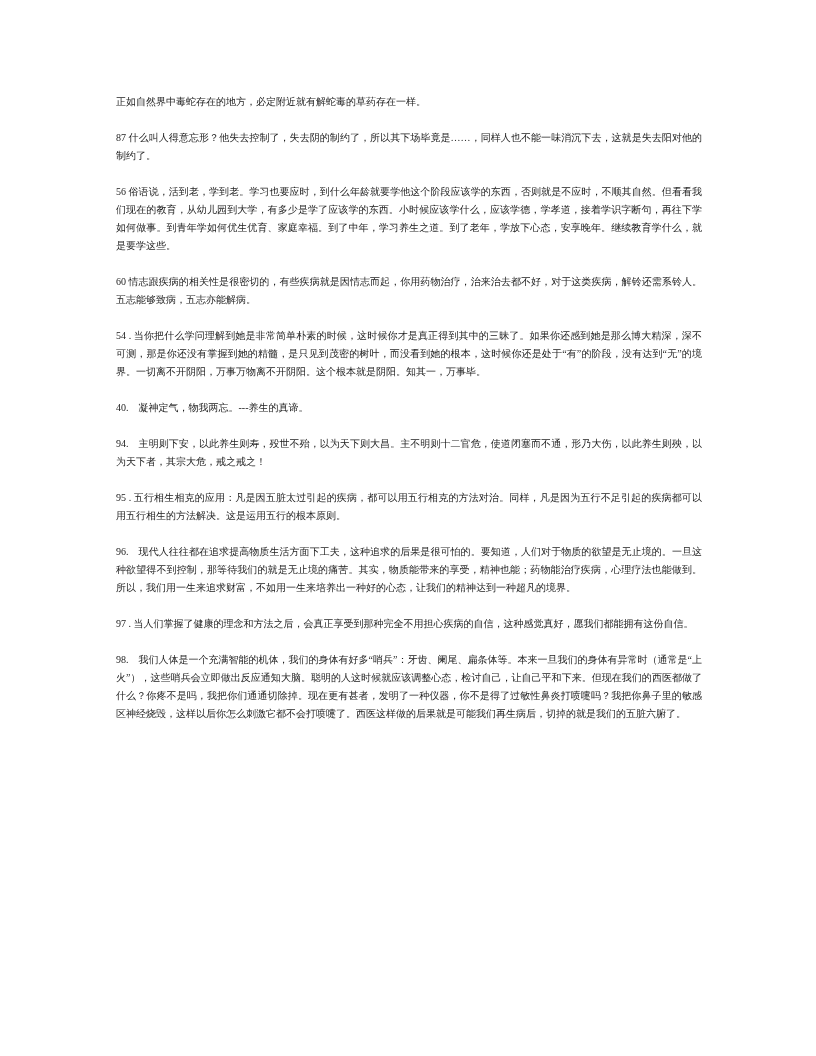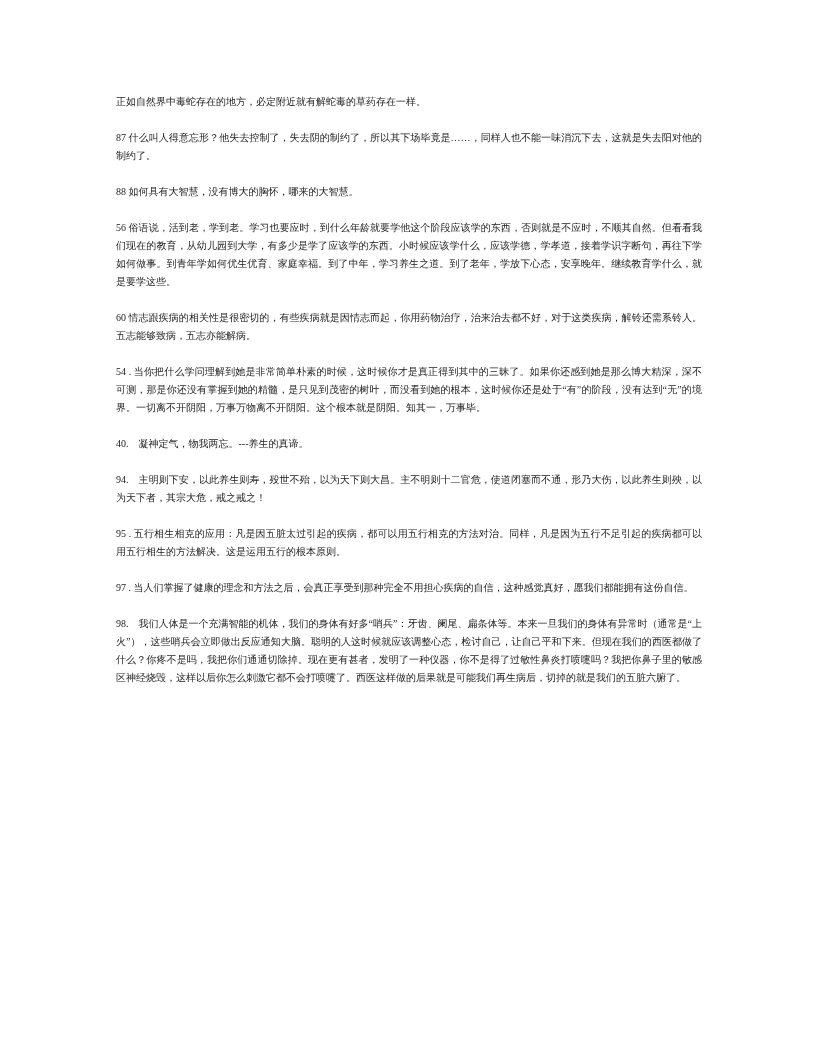--- a/index.html
+++ b/index.html
@@ -32,23 +32,23 @@
     word-break: break-all;
   }
 </style>
 </head>
 <body>
 
 <div class="page">
   <div class="doc-body">
     <p class="para">正如自然界中毒蛇存在的地方，必定附近就有解蛇毒的草药存在一样。</p>
     <p class="para">87 什么叫人得意忘形？他失去控制了，失去阴的制约了，所以其下场毕竟是……，同样人也不能一味消沉下去，这就是失去阳对他的制约了。</p>
-    <p class="para">88 如何具有大智慧，没有博大的胸怀，哪来的大智慧。</p>
     <p class="para">56 俗语说，活到老，学到老。学习也要应时，到什么年龄就要学他这个阶段应该学的东西，否则就是不应时，不顺其自然。但看看我们现在的教育，从幼儿园到大学，有多少是学了应该学的东西。小时候应该学什么，应该学德，学孝道，接着学识字断句，再往下学如何做事。到青年学如何优生优育、家庭幸福。到了中年，学习养生之道。到了老年，学放下心态，安享晚年。继续教育学什么，就是要学这些。</p>
     <p class="para">60 情志跟疾病的相关性是很密切的，有些疾病就是因情志而起，你用药物治疗，治来治去都不好，对于这类疾病，解铃还需系铃人。五志能够致病，五志亦能解病。</p>
     <p class="para">54 . 当你把什么学问理解到她是非常简单朴素的时候，这时候你才是真正得到其中的三昧了。如果你还感到她是那么博大精深，深不可测，那是你还没有掌握到她的精髓，是只见到茂密的树叶，而没看到她的根本，这时候你还是处于“有”的阶段，没有达到“无”的境界。一切离不开阴阳，万事万物离不开阴阳。这个根本就是阴阳。知其一，万事毕。</p>
     <p class="para">40.　凝神定气，物我两忘。---养生的真谛。</p>
     <p class="para">94.　主明则下安，以此养生则寿，殁世不殆，以为天下则大昌。主不明则十二官危，使道闭塞而不通，形乃大伤，以此养生则殃，以为天下者，其宗大危，戒之戒之！</p>
     <p class="para">95 . 五行相生相克的应用：凡是因五脏太过引起的疾病，都可以用五行相克的方法对治。同样，凡是因为五行不足引起的疾病都可以用五行相生的方法解决。这是运用五行的根本原则。</p>
+    <p class="para">96.　现代人往往都在追求提高物质生活方面下工夫，这种追求的后果是很可怕的。要知道，人们对于物质的欲望是无止境的。一旦这种欲望得不到控制，那等待我们的就是无止境的痛苦。其实，物质能带来的享受，精神也能；药物能治疗疾病，心理疗法也能做到。所以，我们用一生来追求财富，不如用一生来培养出一种好的心态，让我们的精神达到一种超凡的境界。</p>
     <p class="para">97 . 当人们掌握了健康的理念和方法之后，会真正享受到那种完全不用担心疾病的自信，这种感觉真好，愿我们都能拥有这份自信。</p>
     <p class="para">98.　我们人体是一个充满智能的机体，我们的身体有好多“哨兵”：牙齿、阑尾、扁条体等。本来一旦我们的身体有异常时（通常是“上火”），这些哨兵会立即做出反应通知大脑。聪明的人这时候就应该调整心态，检讨自己，让自己平和下来。但现在我们的西医都做了什么？你疼不是吗，我把你们通通切除掉。现在更有甚者，发明了一种仪器，你不是得了过敏性鼻炎打喷嚏吗？我把你鼻子里的敏感区神经烧毁，这样以后你怎么刺激它都不会打喷嚏了。西医这样做的后果就是可能我们再生病后，切掉的就是我们的五脏六腑了。</p>
   </div>
 </div>
 
 </body></html>

